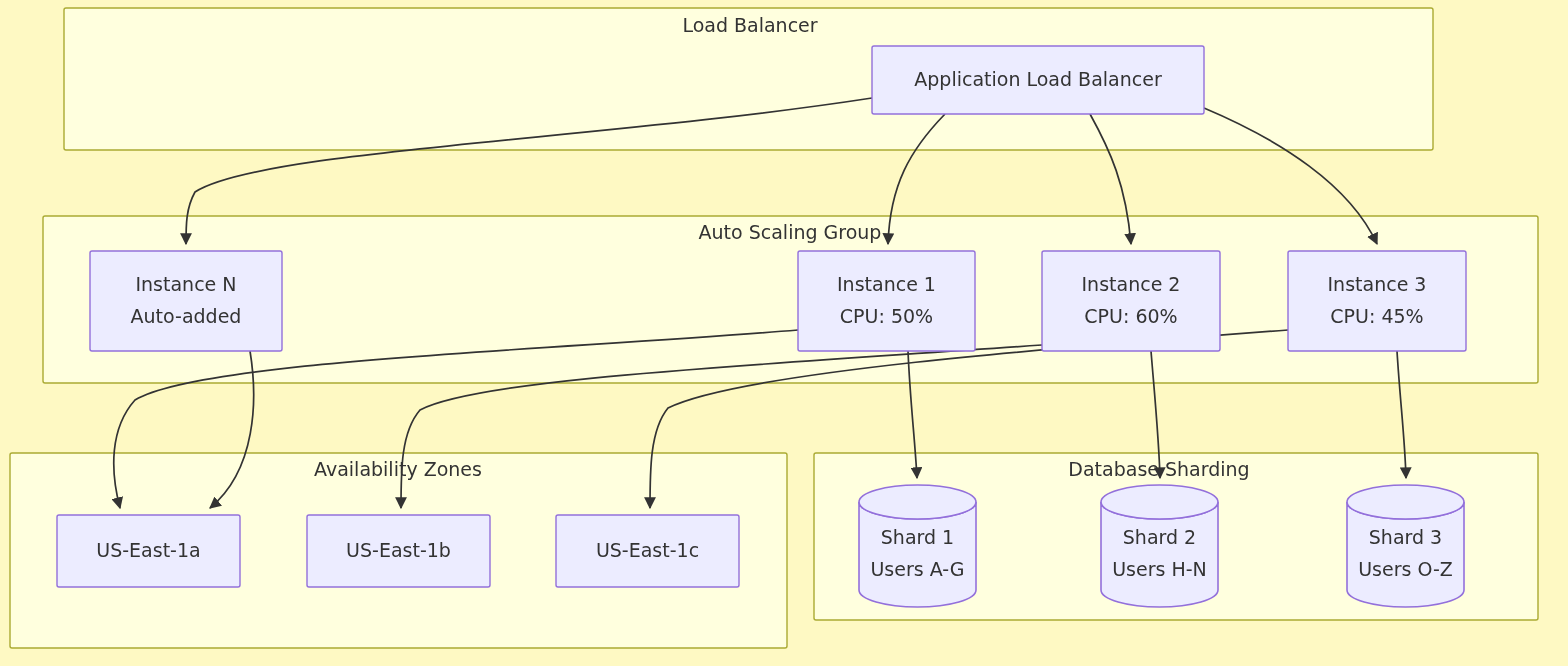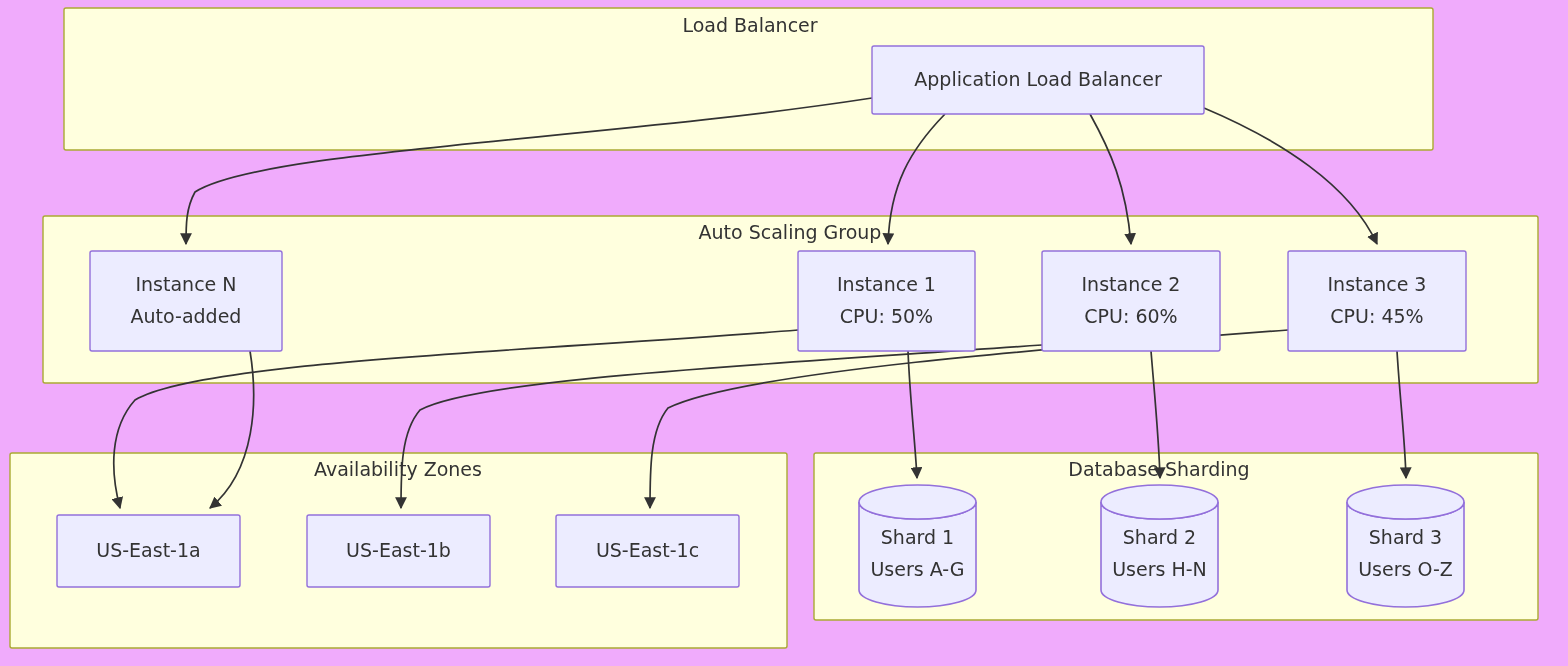--- a/index.html
+++ b/index.html
@@ -4,21 +4,21 @@
 <style>
   html, body {
     margin: 0;
     padding: 0;
     background: #ffffff;
   }
   #stage {
     position: relative;
     width: 1568px;
     height: 666px;
-    background: #f0abfc;
+    background: #fef9c3;
     overflow: hidden;
     font-family: "DejaVu Sans", sans-serif;
   }
   svg#diagram {
     position: absolute;
     left: 0;
     top: 0;
     width: 1568px;
     height: 666px;
     display: block;

